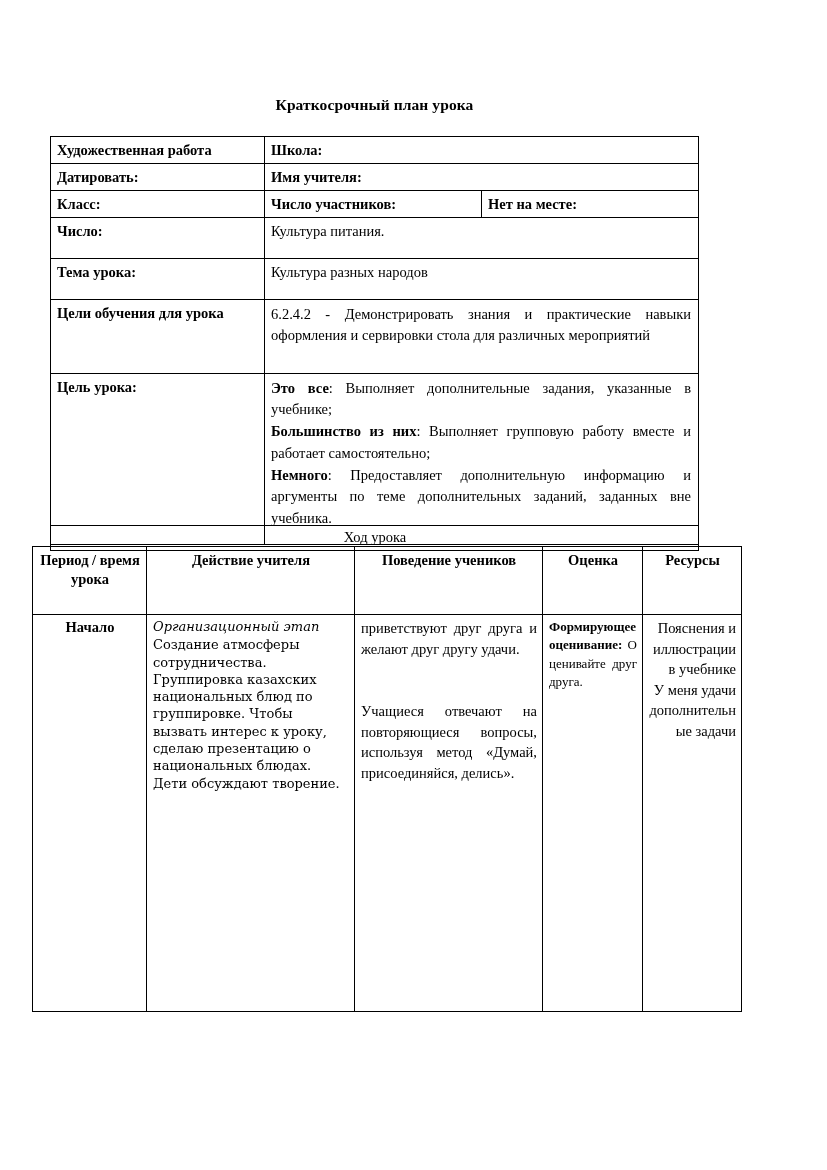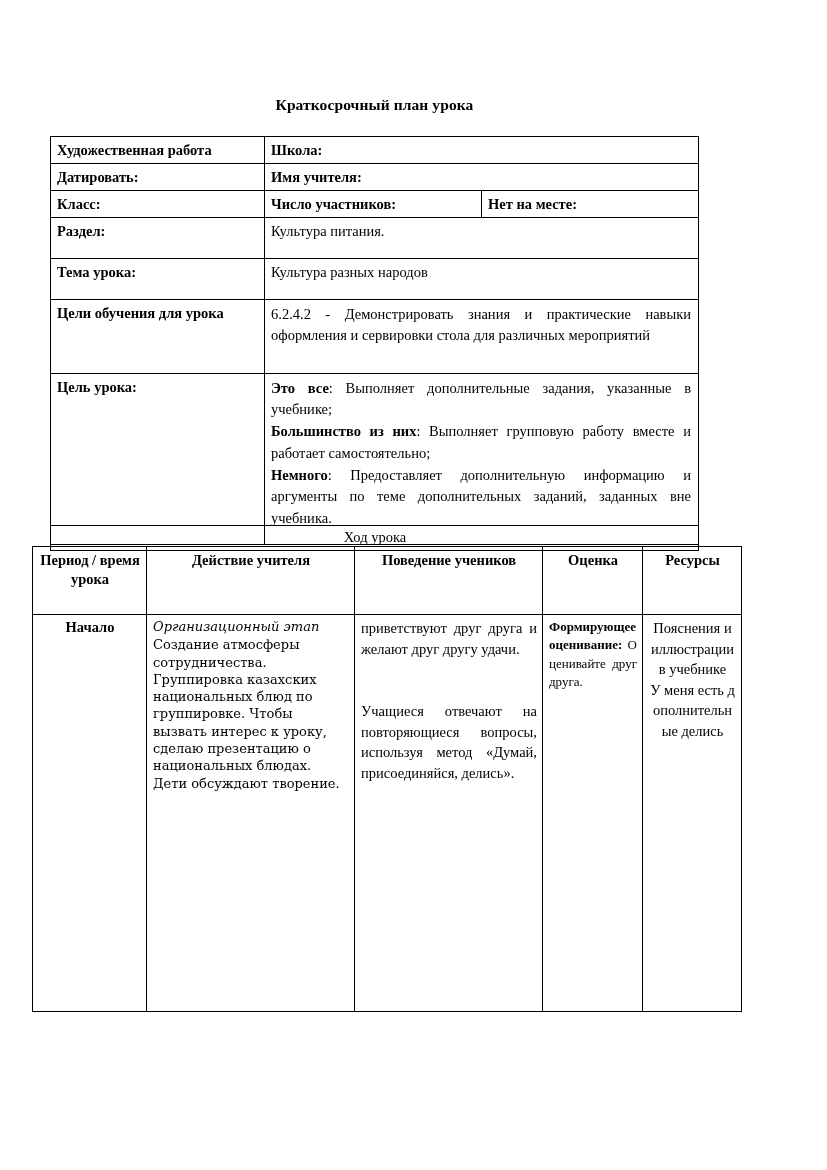--- a/index.html
+++ b/index.html
@@ -136,21 +136,21 @@
     font-size: 13px;
     line-height: 1.42;
     text-align: justify;
     text-justify: inter-word;
     word-break: break-all;
   }
   .cell-assess .t { font-weight: bold; }
   .cell-res {
     font-size: 14.5px;
     line-height: 1.42;
-    text-align: center;
+    text-align: right;
     word-break: break-all;
     hyphens: none;
     font-family: Liberation Serif, serif;
   }
   .cell-res p { margin: 0; }
 </style>
 </head>
 <body>
 
 <div class="page">
@@ -166,21 +166,21 @@
       <tr>
         <td class="lbl">Датировать:</td>
         <td class="b" colspan="2">Имя учителя:</td>
       </tr>
       <tr>
         <td class="lbl">Класс:</td>
         <td class="b" style="width:291px">Число участников:</td>
         <td class="b" style="width:156px">Нет на месте:</td>
       </tr>
       <tr class="r-tall">
-        <td class="lbl">Раздел:</td>
+        <td class="lbl">Число:</td>
         <td colspan="2">Культура питания.</td>
       </tr>
       <tr class="r-tall">
         <td class="lbl">Тема урока:</td>
         <td colspan="2">Культура разных народов</td>
       </tr>
       <tr class="r-goal">
         <td class="lbl">Цели обучения для урока</td>
         <td class="just" colspan="2">6.2.4.2 - Демонстрировать знания и практические навыки оформления и сервировки стола для различных мероприятий</td>
       </tr>
@@ -227,19 +227,19 @@
           <p class="gap">Учащиеся отвечают на повторяющиеся вопросы, используя метод «Думай, присоединяйся, делись».</p>
         </td>
 
         <td class="cell-assess">
           <span class="t">Формирующее оценивание:</span>
           <span>Оценивайте друг друга.</span>
         </td>
 
         <td class="cell-res">
           <p>Пояснения и иллюстрации в учебнике</p>
-          <p>У меня есть дополнительные делись</p>
+          <p>У меня удачи дополнительные задачи</p>
         </td>
       </tr>
     </tbody>
   </table>
 
 </div>
 
 </body></html>

